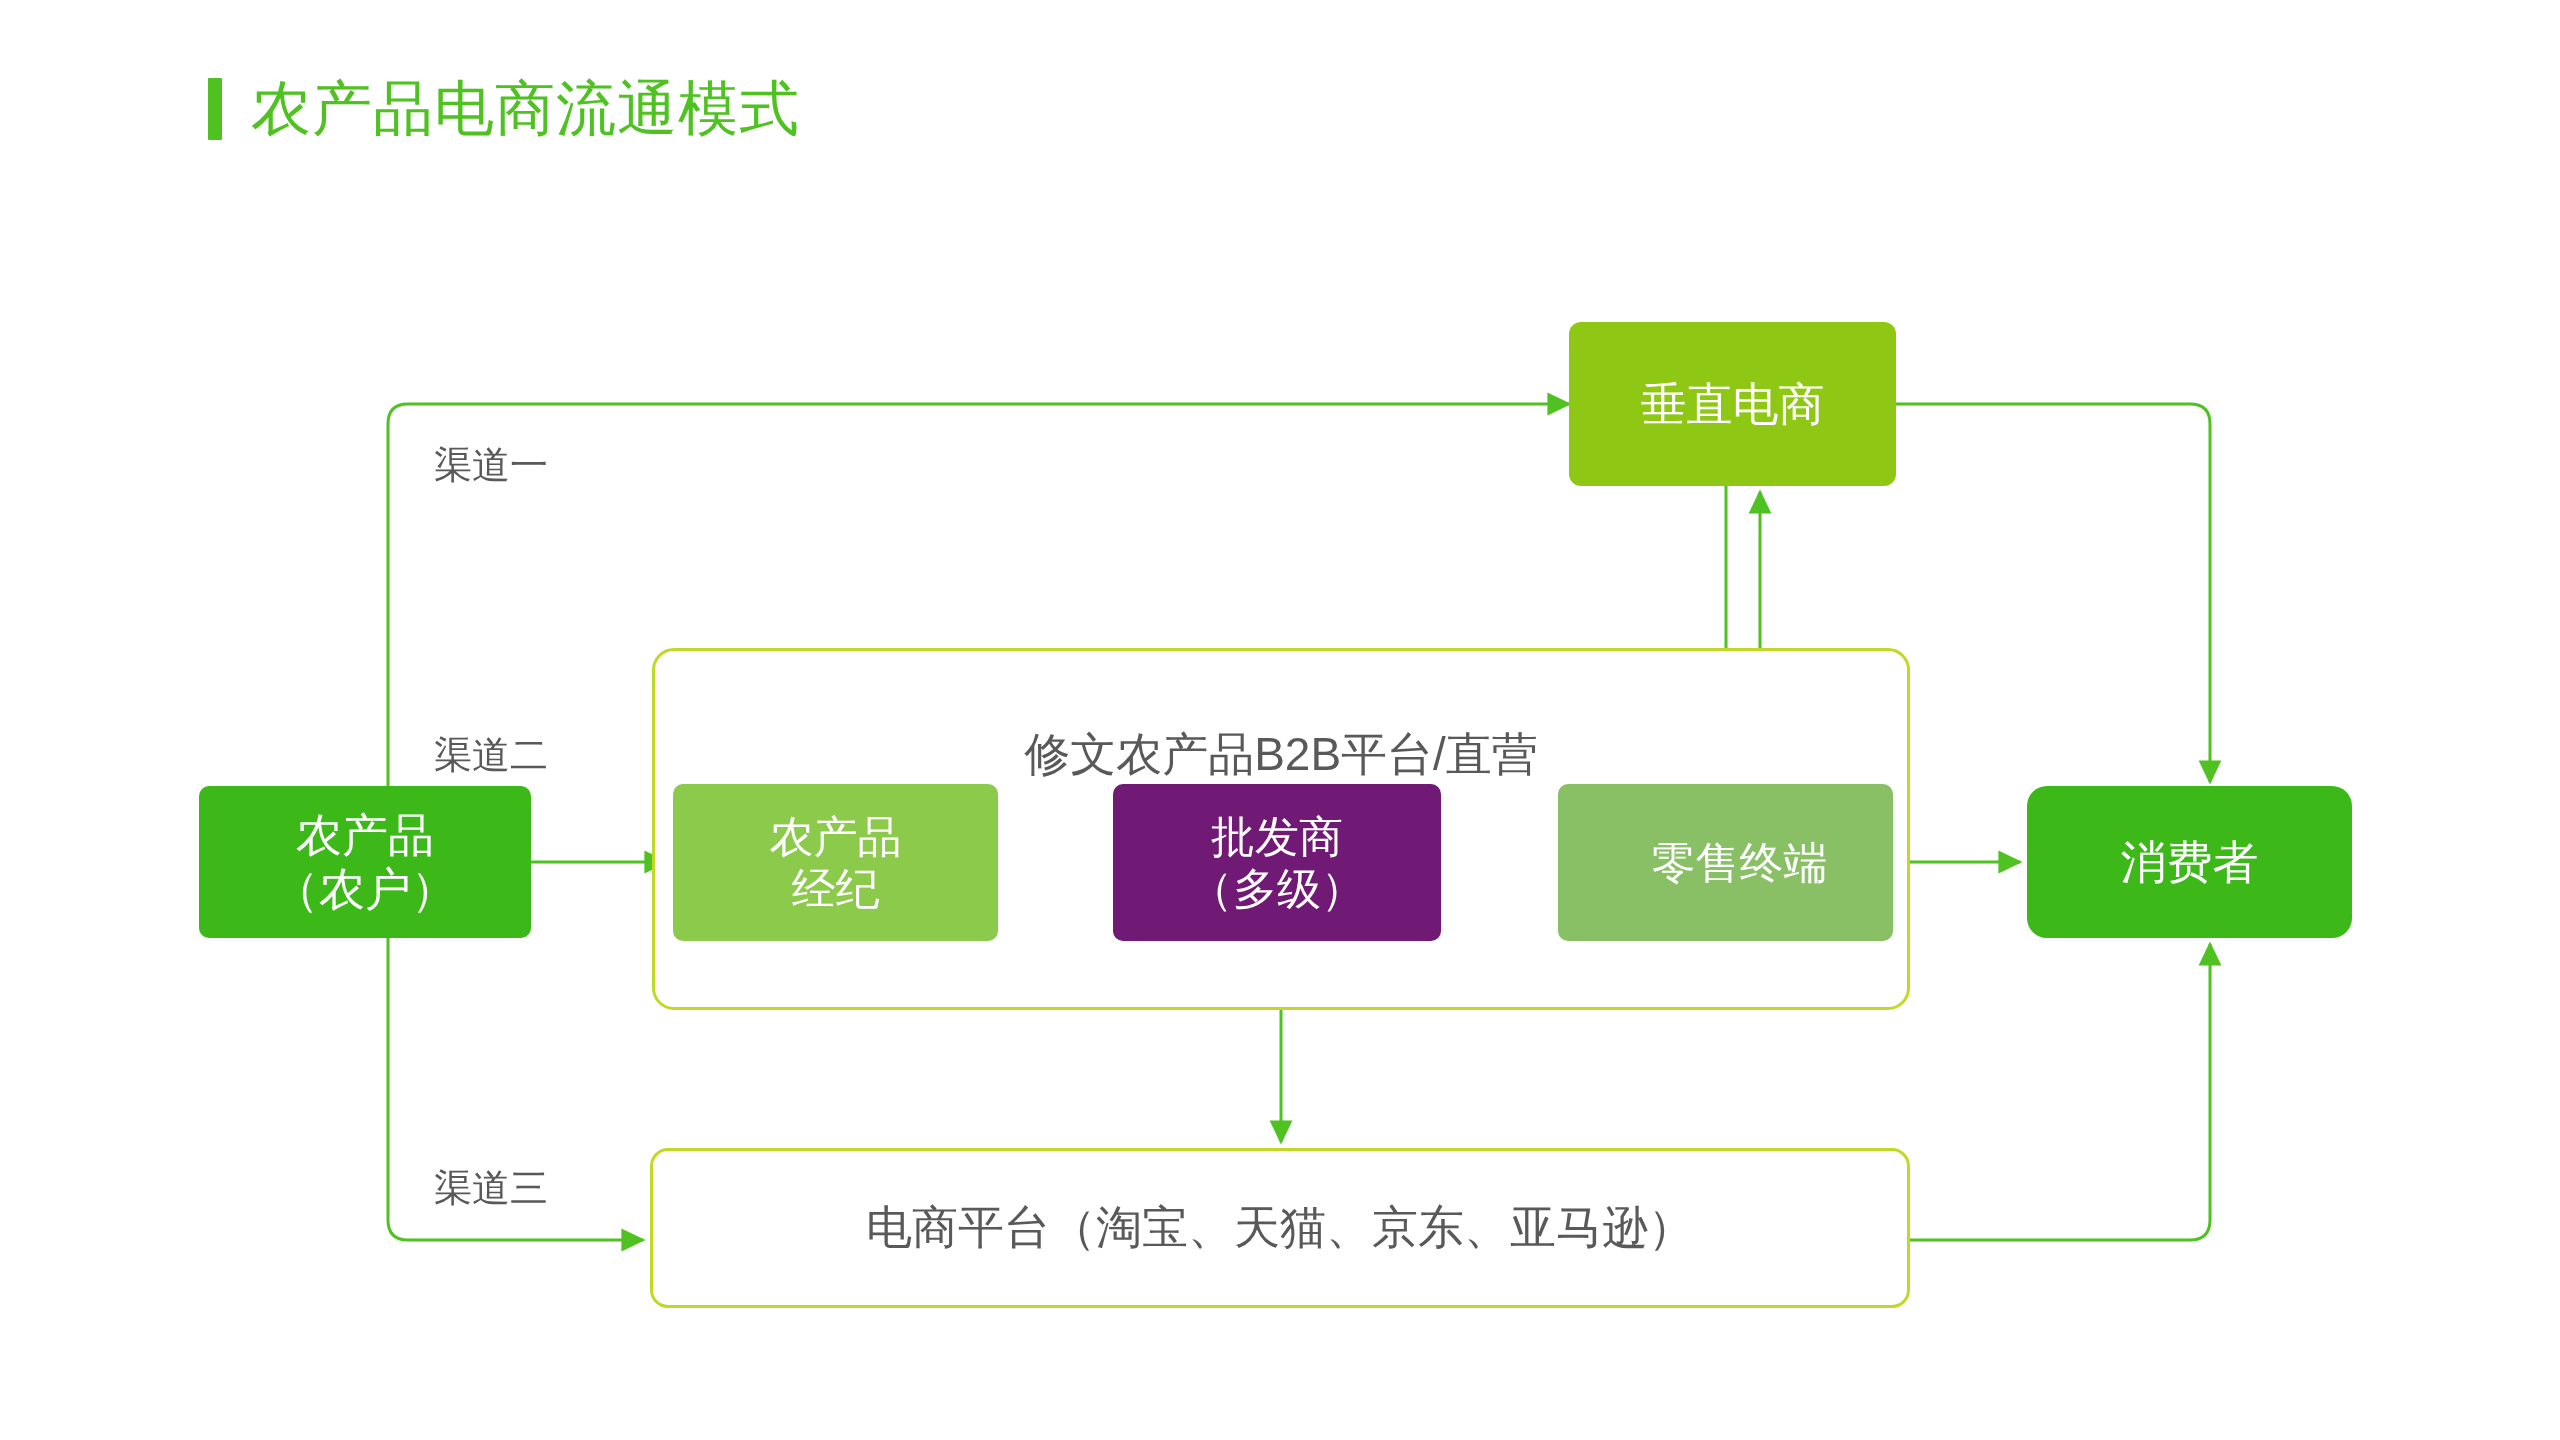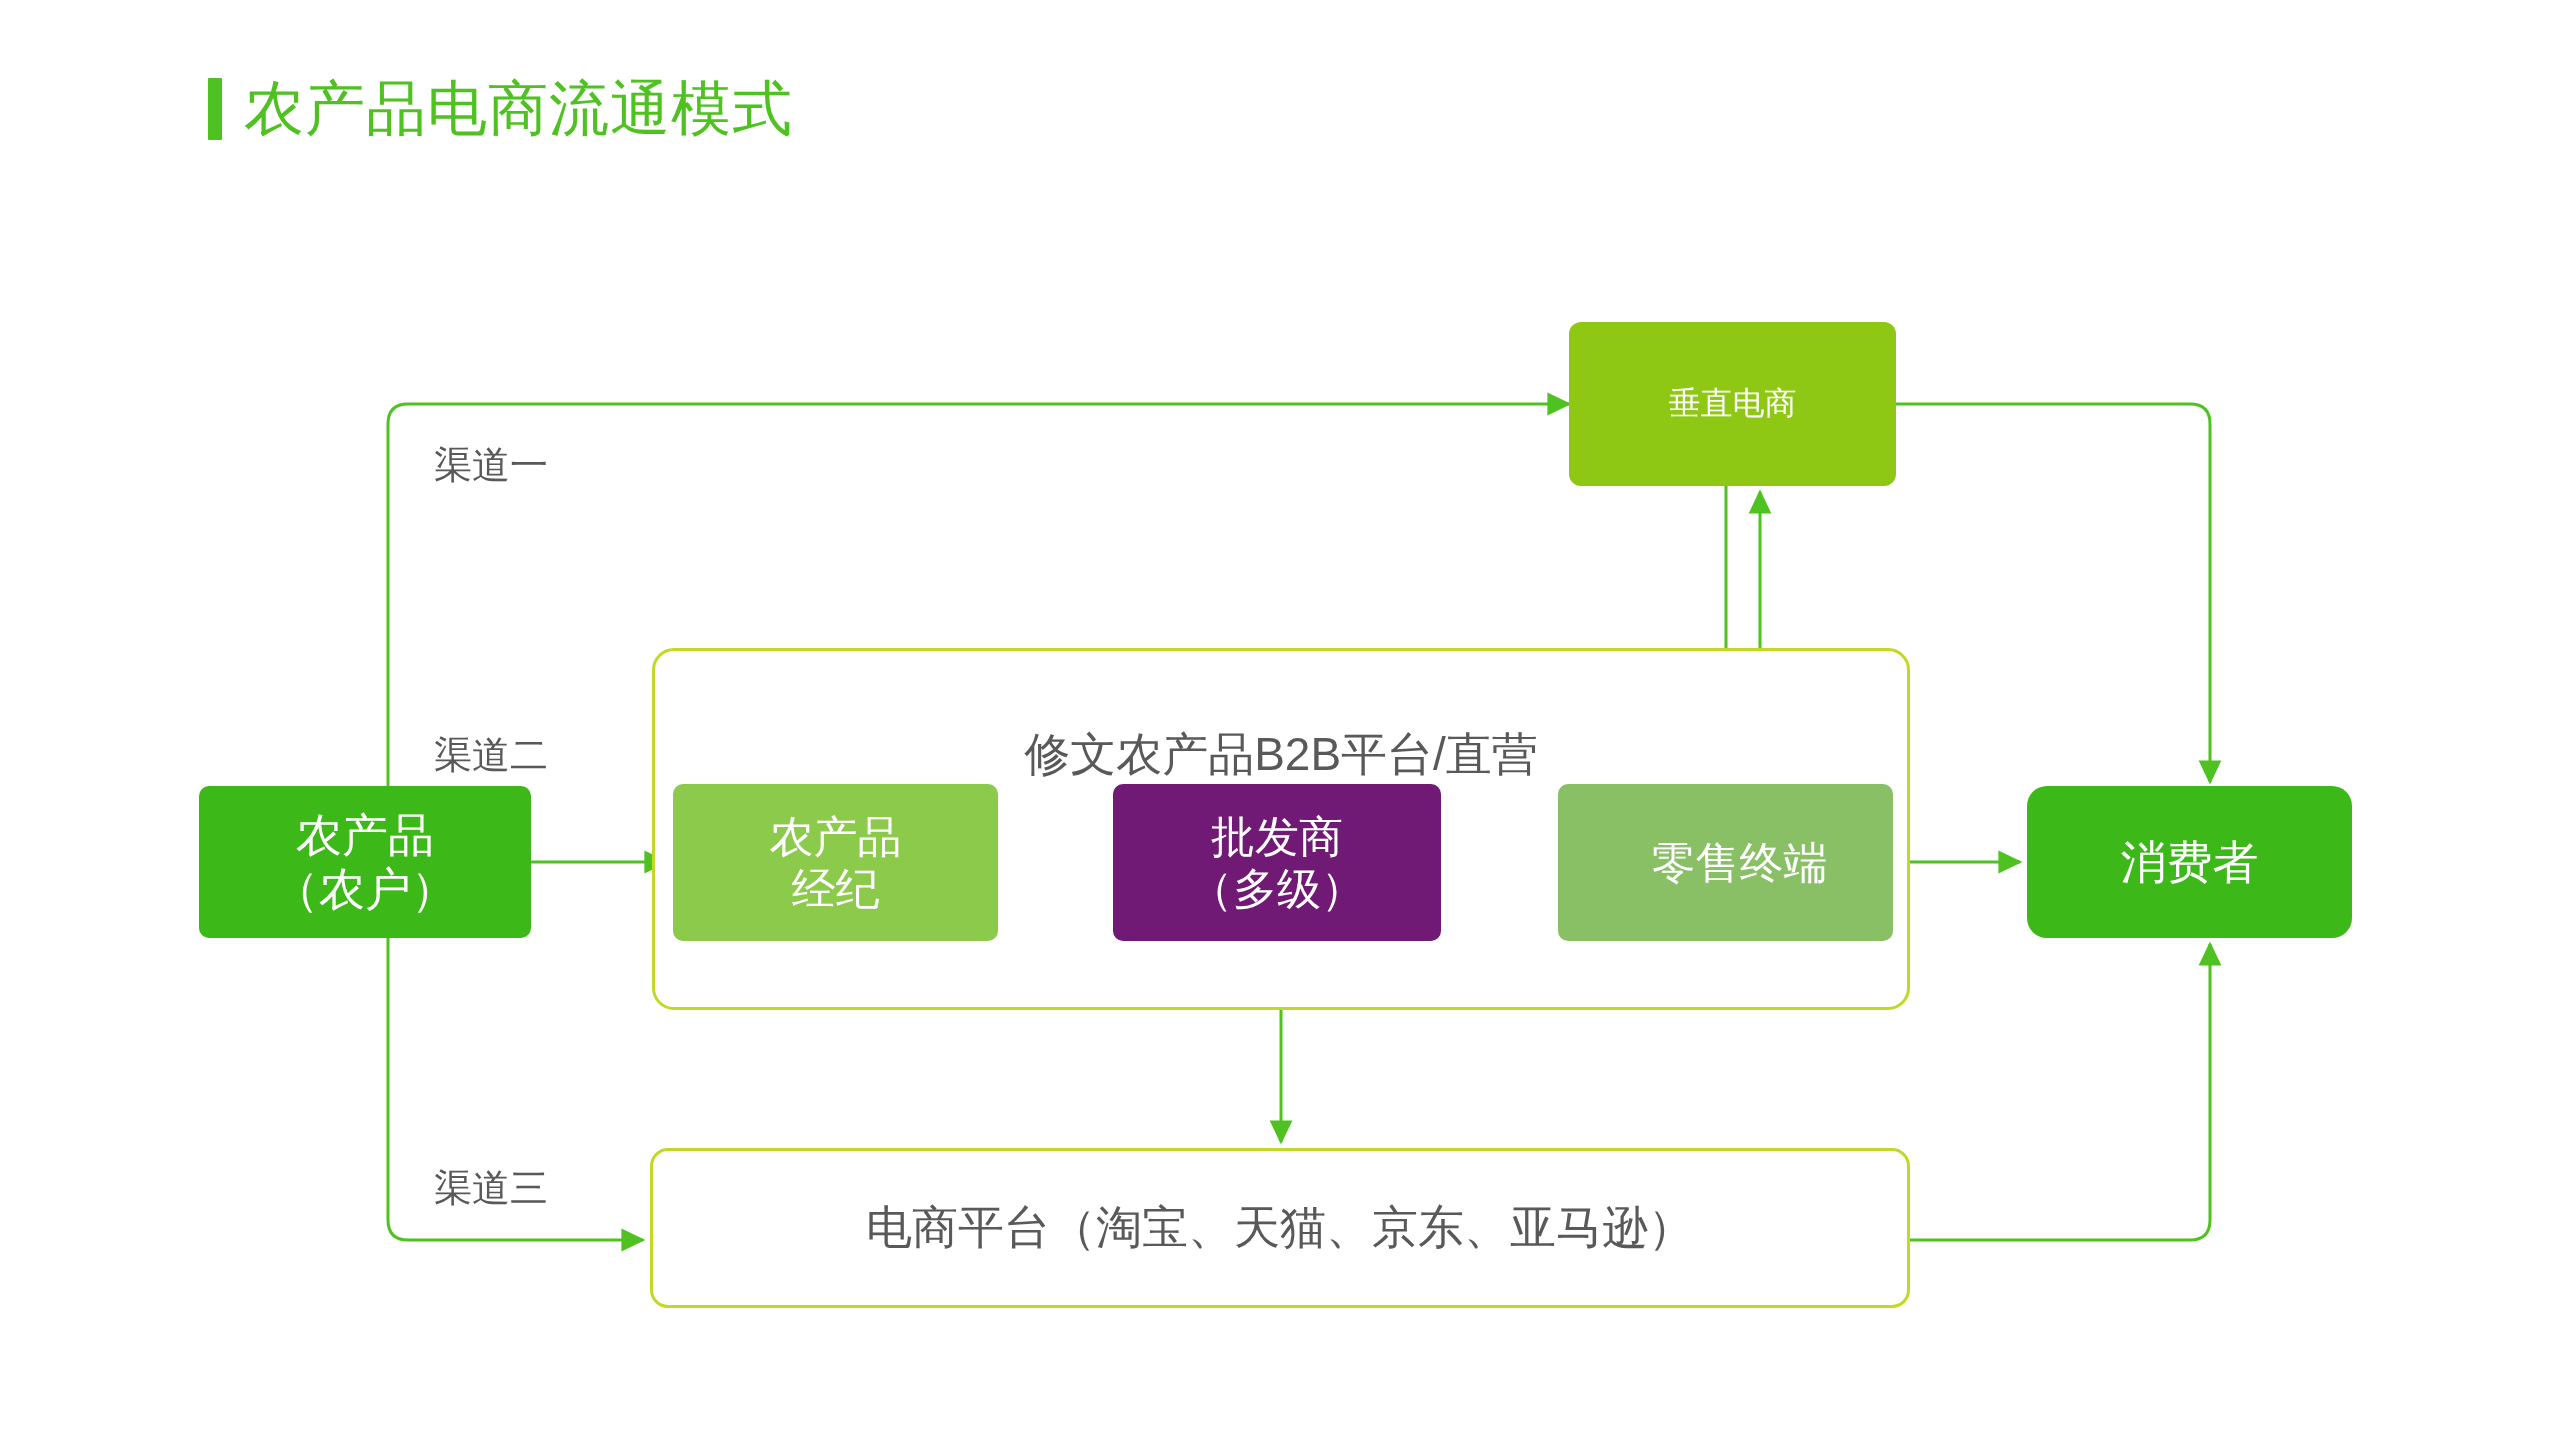--- a/index.html
+++ b/index.html
@@ -20,21 +20,21 @@
     background: #ffffff;
   }
 
   
   #title-row {
     position: absolute;
     left: 208px;
     top: 78px;
     display: flex;
     align-items: center;
-    gap: 22px;
+    gap: 29px;
   }
   #title-bar {
     width: 14px;
     height: 62px;
     background: #4fc221;
     border-radius: 1px;
   }
   #title-text {
     font-size: 60px;
     line-height: 1;
@@ -75,21 +75,21 @@
     border-radius: 10px;
     font-size: 46px;
   }
   #node-vertical {
     left: 1569px;
     top: 322px;
     width: 327px;
     height: 164px;
     background: #8ec814;
     border-radius: 12px;
-    font-size: 32px;
+    font-size: 46px;
   }
   #node-consumer {
     left: 2027px;
     top: 786px;
     width: 325px;
     height: 152px;
     background: #3cb819;
     border-radius: 20px;
     font-size: 46px;
   }

